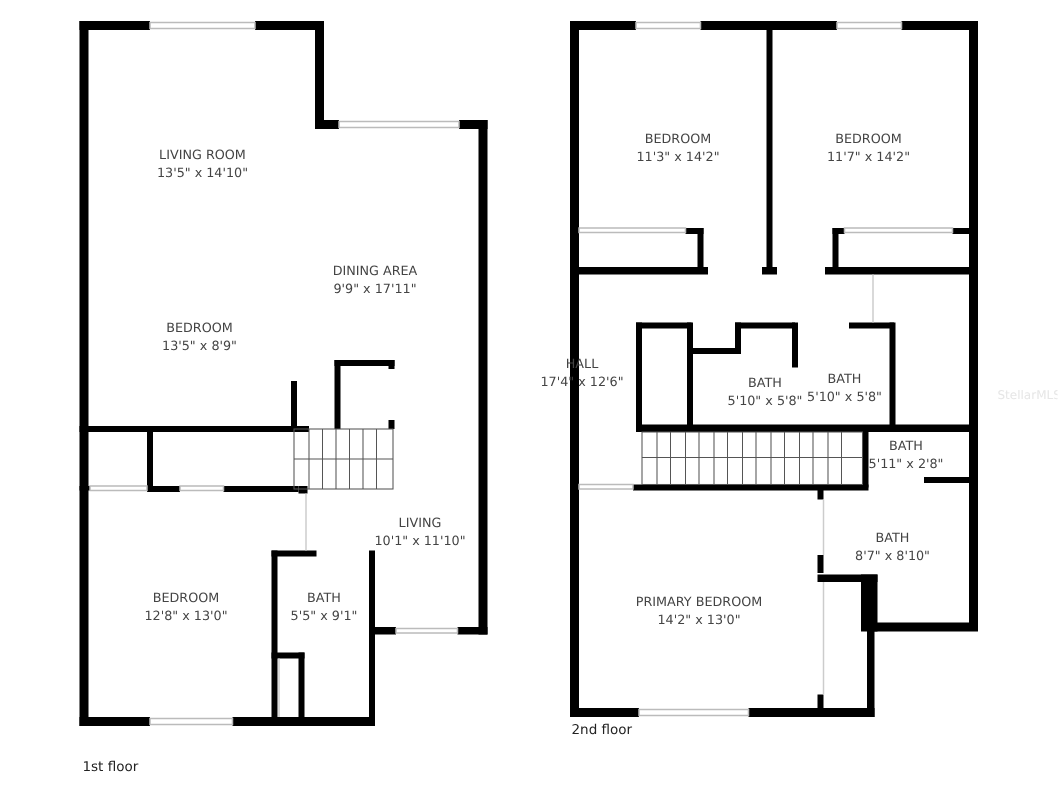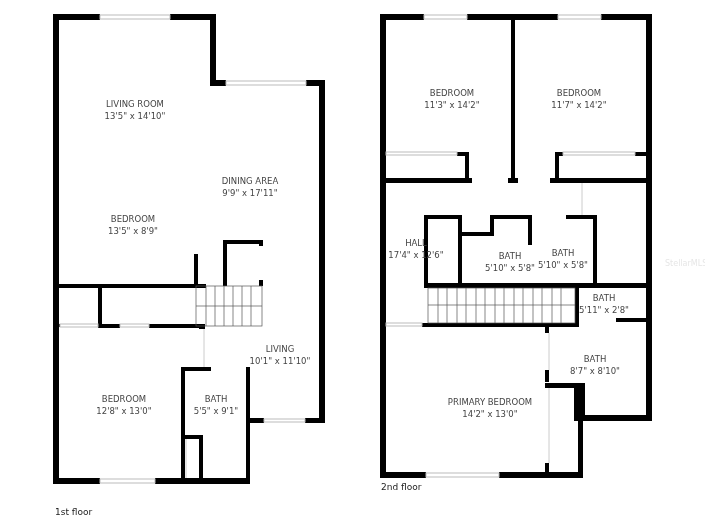--- a/index.html
+++ b/index.html
@@ -163,41 +163,41 @@
 </div>
 
 <div class="lbl" style="left:452px;top:87px">
   <span>BEDROOM</span>
   <span>11'3" x 14'2"</span>
 </div>
 <div class="lbl" style="left:579px;top:87px">
   <span>BEDROOM</span>
   <span>11'7" x 14'2"</span>
 </div>
-<div class="lbl" style="left:416px;top:237px">
+<div class="lbl" style="left:388px;top:237px">
   <span>HALL</span>
   <span>17'4" x 12'6"</span>
 </div>
 <div class="lbl" style="left:510px;top:250px">
   <span>BATH</span>
   <span>5'10" x 5'8"</span>
 </div>
 <div class="lbl" style="left:563px;top:247px">
   <span>BATH</span>
   <span>5'10" x 5'8"</span>
 </div>
 <div class="lbl" style="left:604px;top:292px">
   <span>BATH</span>
   <span>5'11" x 2'8"</span>
 </div>
 <div class="lbl" style="left:595px;top:353px">
   <span>BATH</span>
   <span>8'7" x 8'10"</span>
 </div>
-<div class="lbl" style="left:490px;top:396px">
+<div class="lbl" style="left:466px;top:396px">
   <span>PRIMARY BEDROOM</span>
   <span>14'2" x 13'0"</span>
 </div>
 
 <div class="wm" style="left:665px;top:259px">StellarMLS</div>
 
 <div class="floor-cap" style="left:55px;top:507px">1st floor</div>
 <div class="floor-cap" style="left:381px;top:482px">2nd floor</div>
 
 </body></html>

